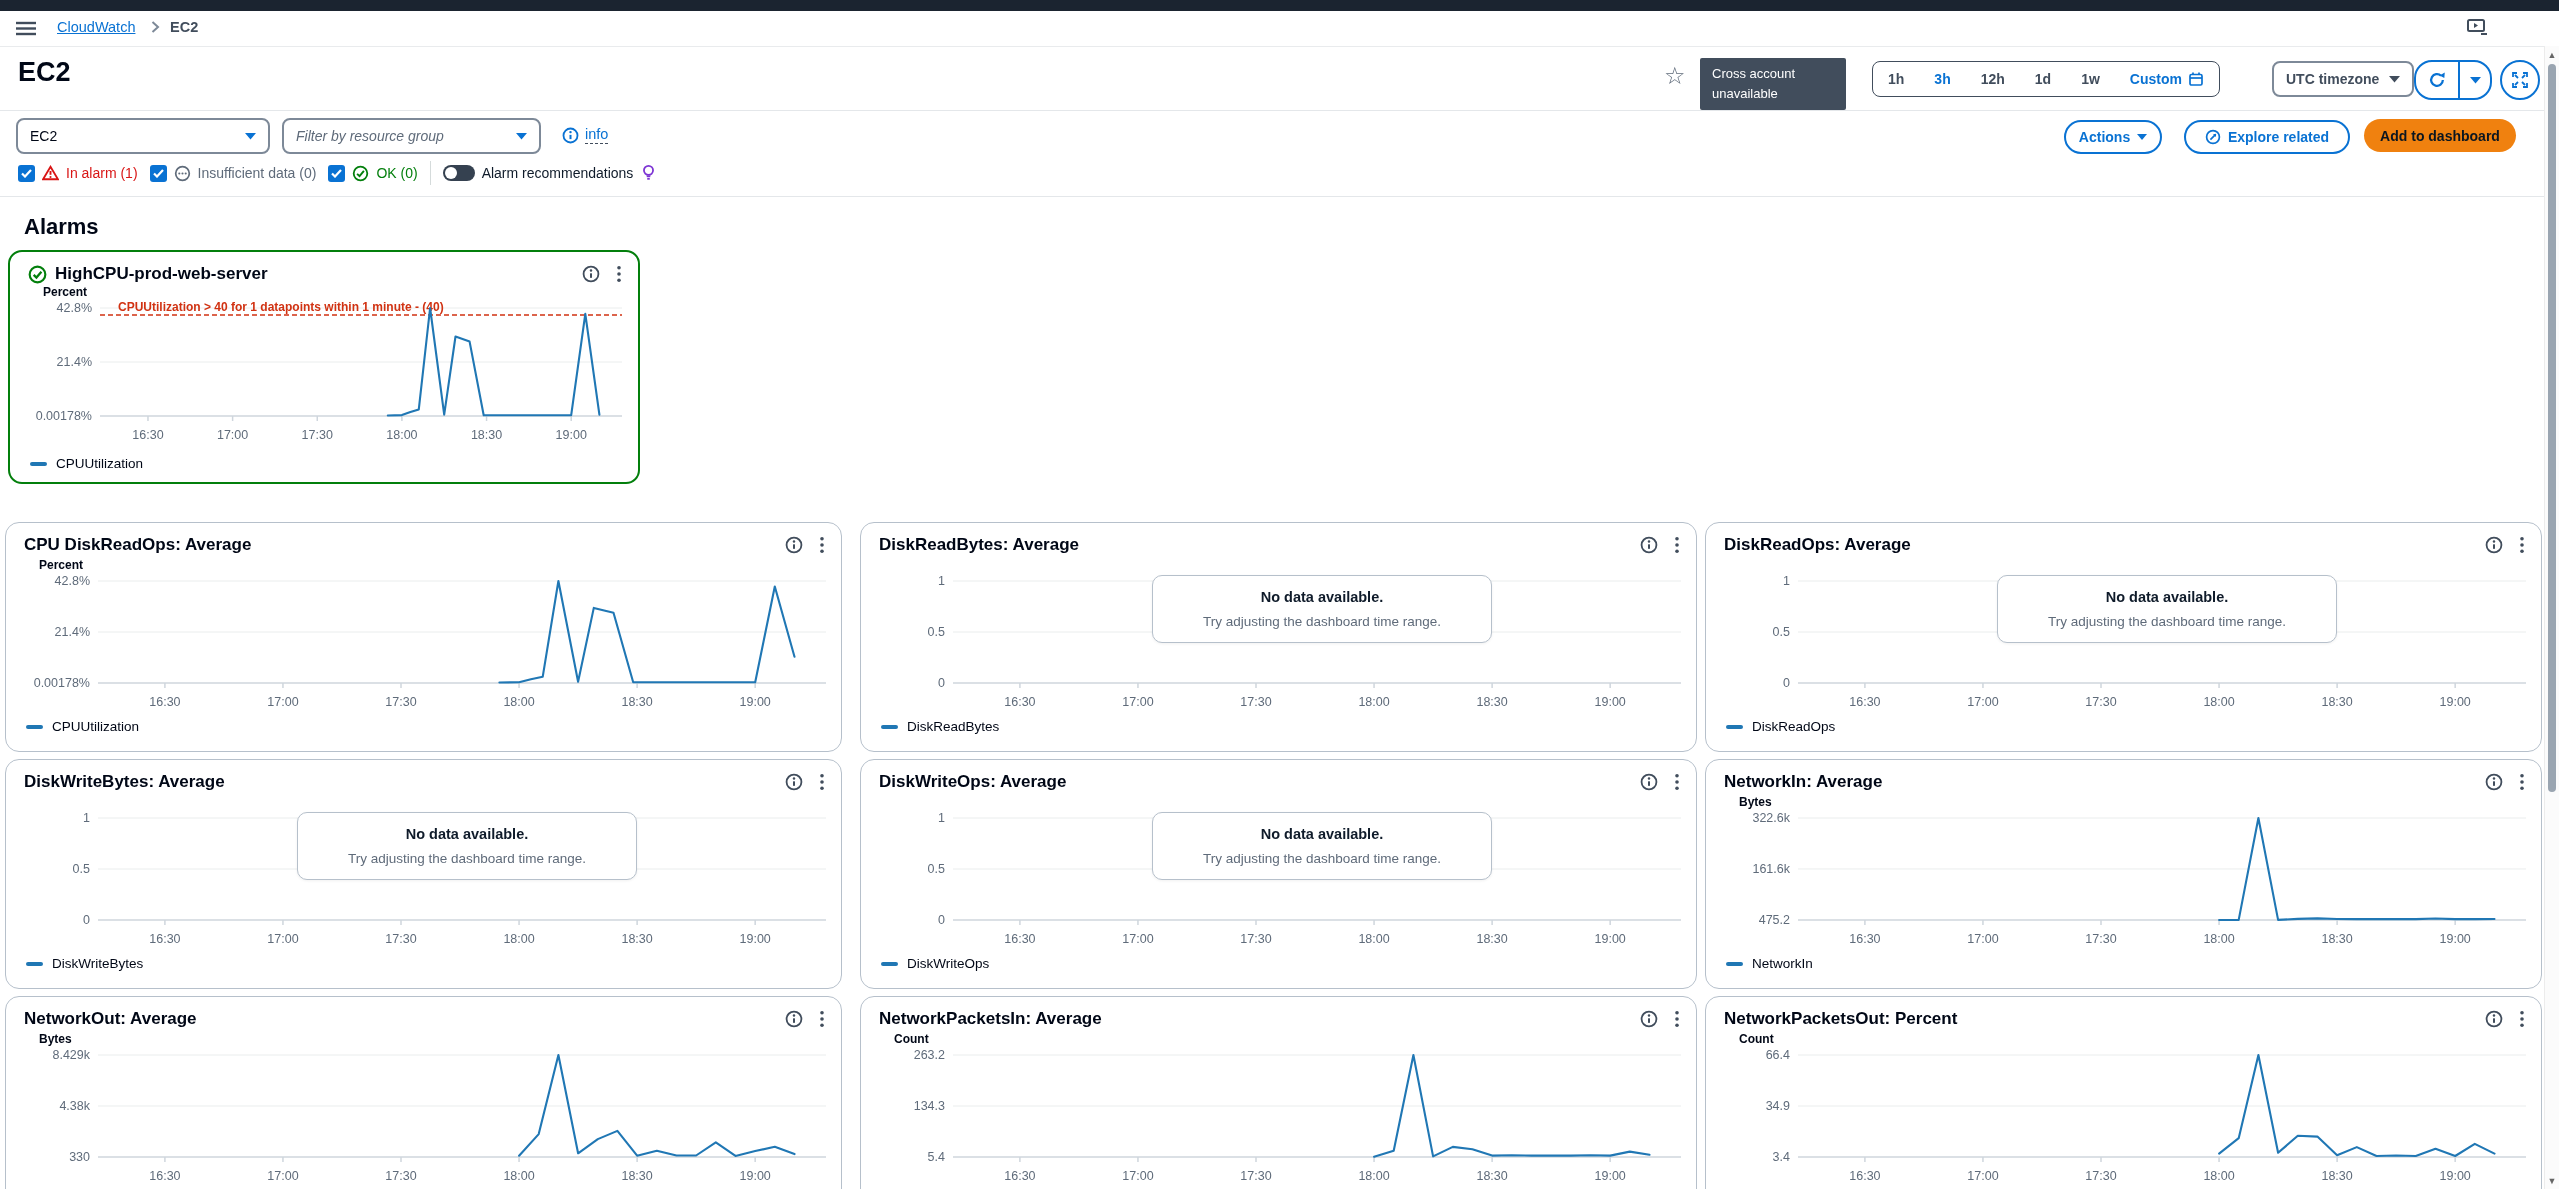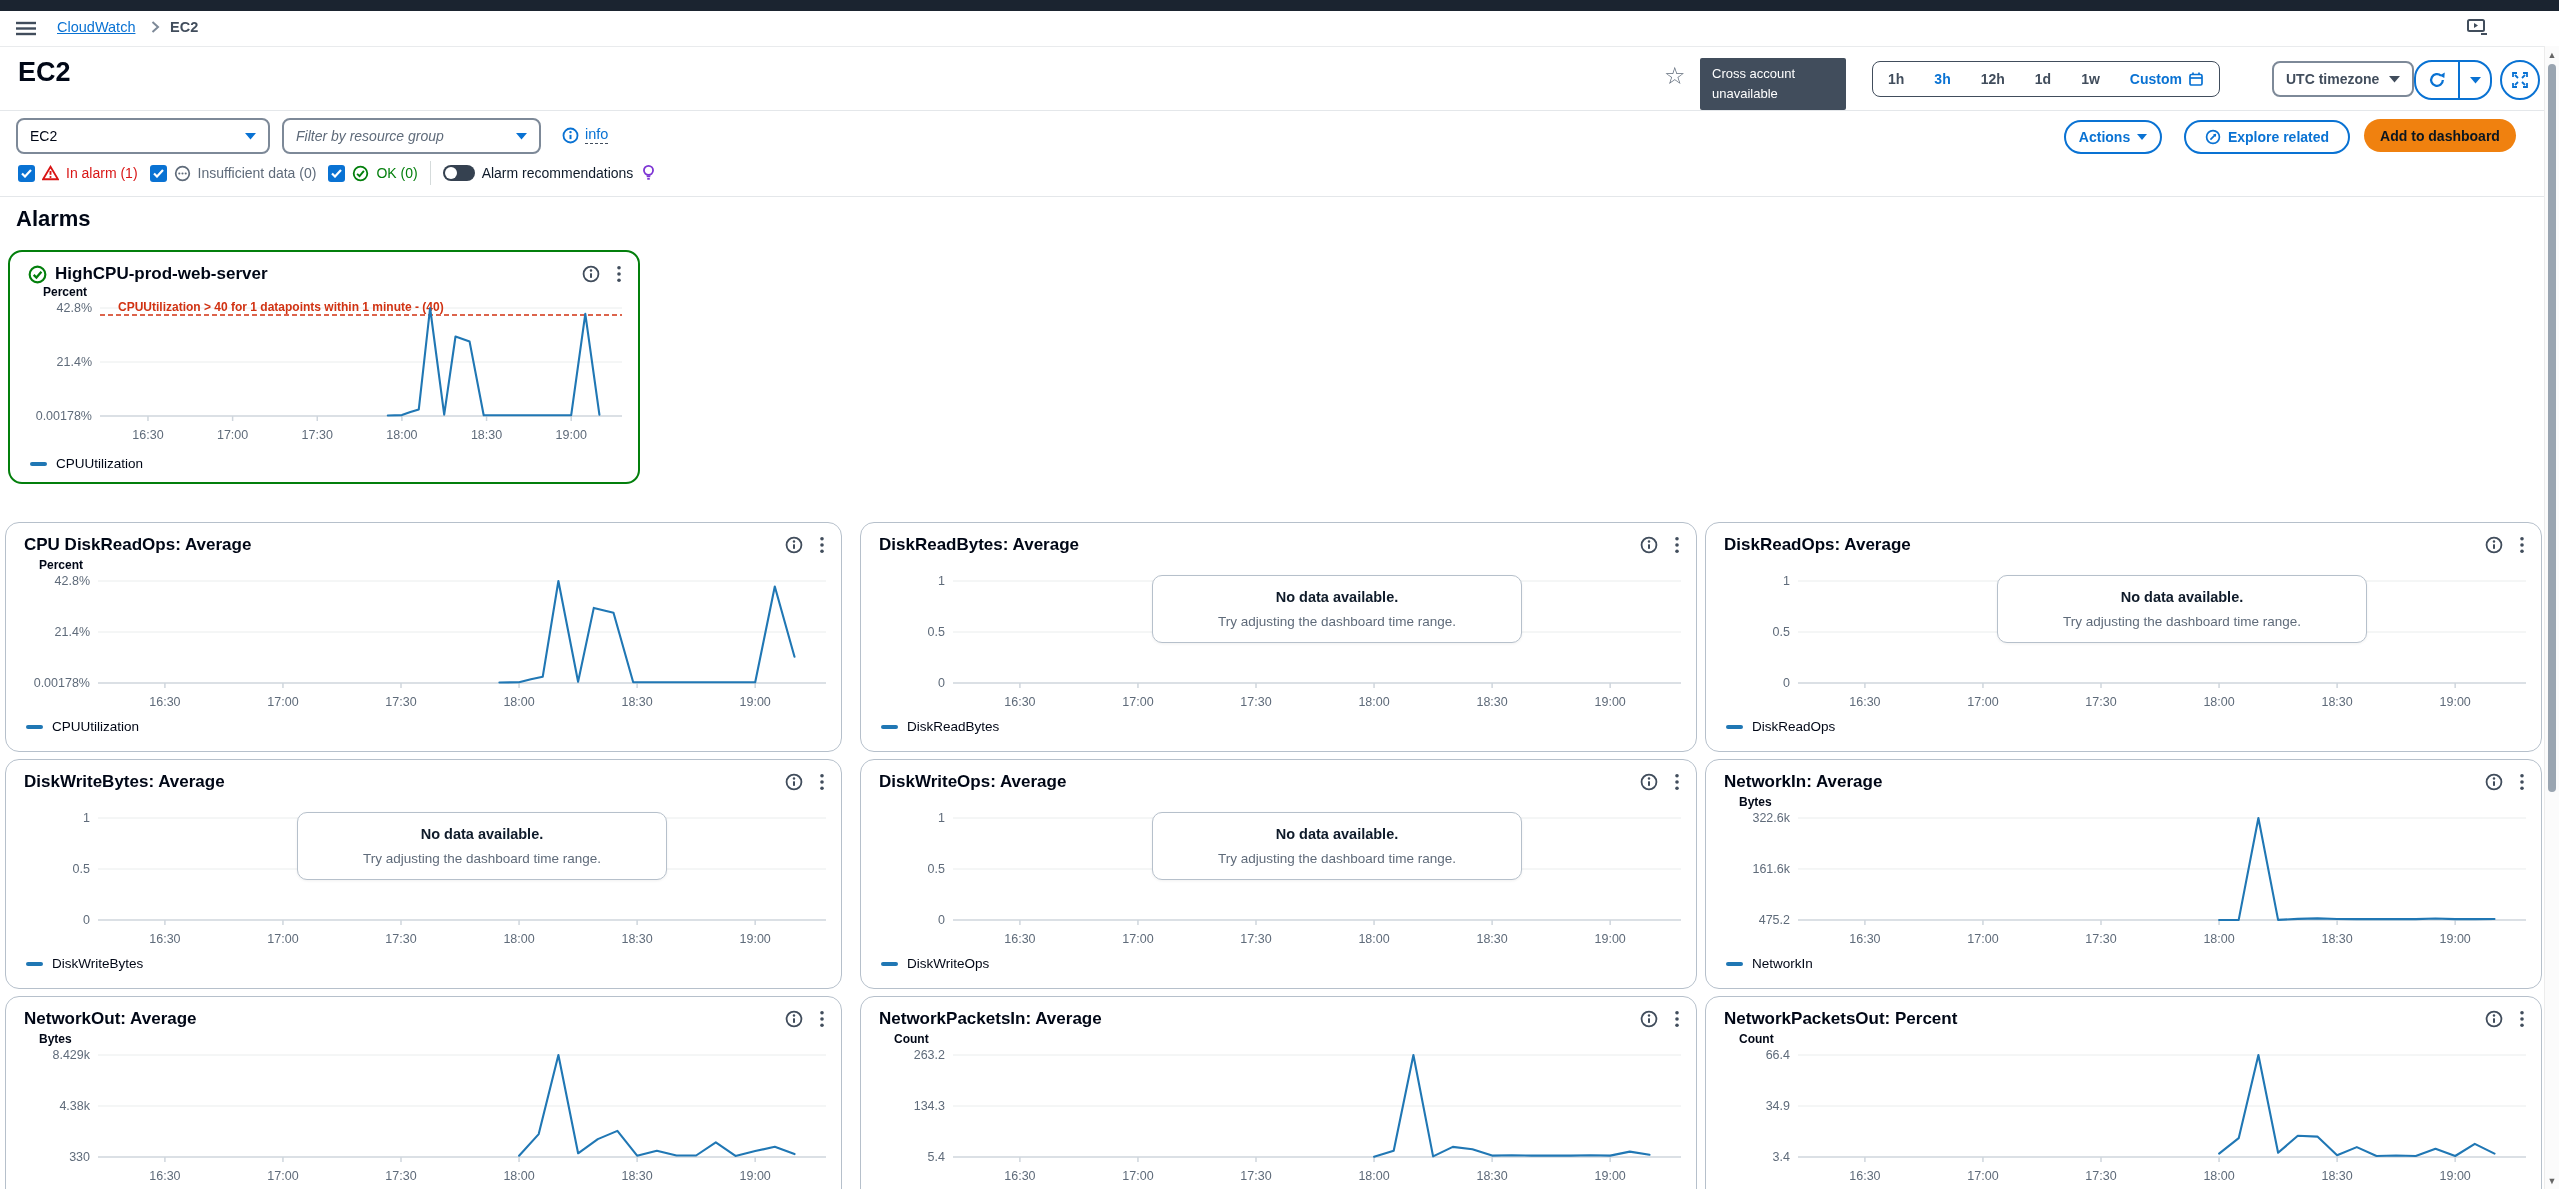--- a/index.html
+++ b/index.html
@@ -44,21 +44,21 @@
   .card.alarm{border:2px solid #037f0c;}
   .card-head{position:absolute;left:18px;top:12px;display:flex;align-items:center;gap:8px;}
   .card-title{font-size:17px;font-weight:700;color:#000716;white-space:nowrap;}
   .card-icons{position:absolute;right:16px;top:13px;display:flex;gap:16px;align-items:center;}
   .unit{position:absolute;left:33px;font-size:12px;font-weight:700;color:#000716;}
   .card svg.plot{position:absolute;left:0;top:0;}
   .card text{font-family:"Liberation Sans",sans-serif;}
   .ticktext{font-size:12.5px;fill:#5f6b7a;}
   .threshtext{font-size:12px;font-weight:700;fill:#d13212;}
   .nodata{position:absolute;background:#fff;border:1px solid #b6c0cb;border-radius:10px;text-align:center;
-          padding:13px 19px;box-shadow:0 1px 3px rgba(0,0,0,.06);}
+          padding:13px 4px;box-shadow:0 1px 3px rgba(0,0,0,.06);}
   .nd1{font-size:14.5px;font-weight:700;color:#0f1b2a;margin-bottom:9px;}
   .nd2{font-size:13.5px;color:#5f6b7a;}
   .legend{position:absolute;left:20px;display:flex;align-items:center;gap:9px;font-size:13.5px;color:#000716;cursor:pointer;}
   .lgdash{width:17px;height:4px;border-radius:2px;background:#2077b4;display:inline-block;}
   
   #scrollbar{right:0;top:46px;width:14px;height:1143px;background:#fbfbfb;border-left:1px solid #ececec;}
   #sb-thumb{position:absolute;left:3px;top:18px;width:8px;height:728px;background:#9aa5b1;border-radius:4px;}
   .sb-arrow{position:absolute;left:2px;width:10px;text-align:center;font-size:9px;color:#666;}
 </style>
 </head>
@@ -244,21 +244,21 @@
     <svg width="17" height="18" viewBox="0 0 16 17">
         <circle cx="8" cy="6" r="4.3" fill="none" stroke="#7d35d4" stroke-width="1.7"></circle>
         <line x1="6.3" y1="11.6" x2="9.7" y2="11.6" stroke="#7d35d4" stroke-width="1.7"></line>
         <line x1="6.8" y1="14" x2="9.2" y2="14" stroke="#7d35d4" stroke-width="1.7"></line>
       </svg>
   </div>
 </div>
 
 <div class="abs divider" style="top:196px;"></div>
 
-<h2 class="abs" id="alarms-heading" style="margin:0;">Alarms</h2>
+<h2 class="abs" id="alarms-heading" style="margin:8px;">Alarms</h2>
 
 <div id="cards-root">
     <div class="card alarm" style="left: 8px; top: 250px; width: 628px; height: 230px;">
       <div class="card-head">
         <span style="display: flex; align-items: center;">
           <svg width="19" height="19" viewBox="0 0 16 16">
             <circle cx="8" cy="8" r="6.6" fill="none" stroke="#037f0c" stroke-width="1.8"></circle>
             <polyline points="4.8,8.3 7.1,10.6 11.3,5.6" fill="none" stroke="#037f0c" stroke-width="1.9"></polyline>
           </svg>
         </span>

